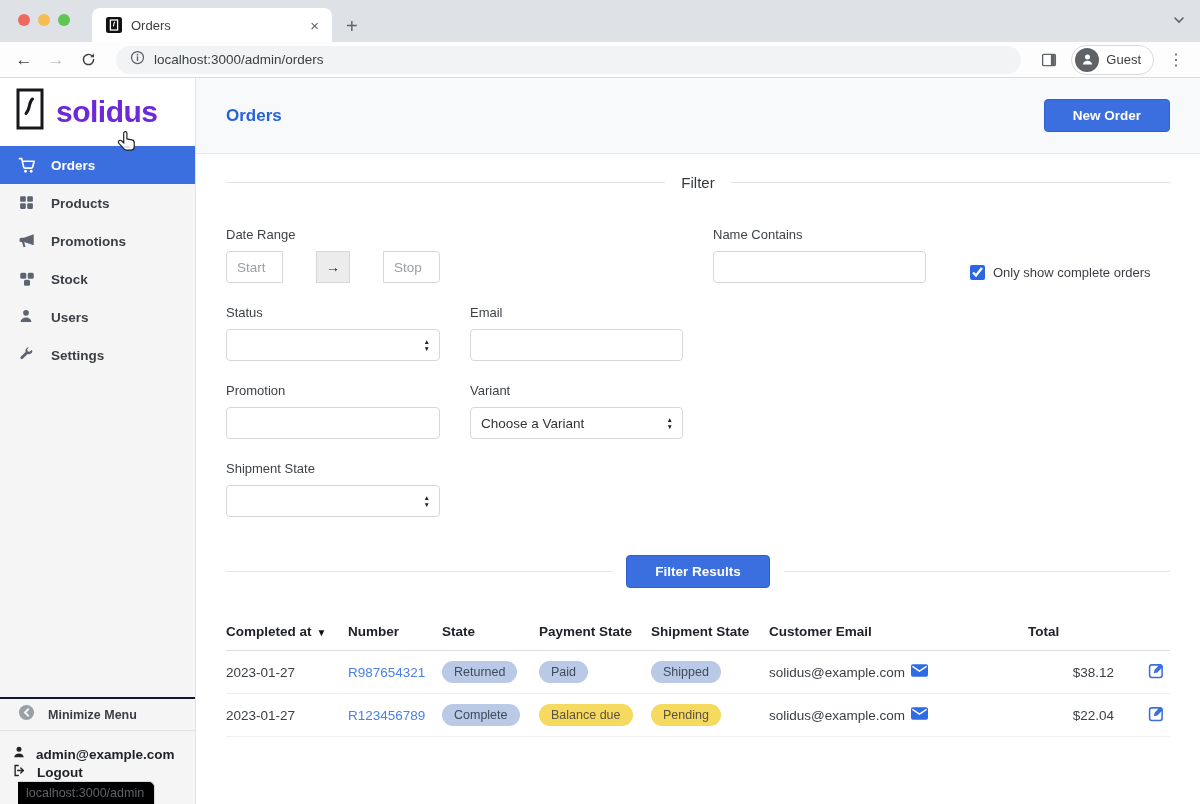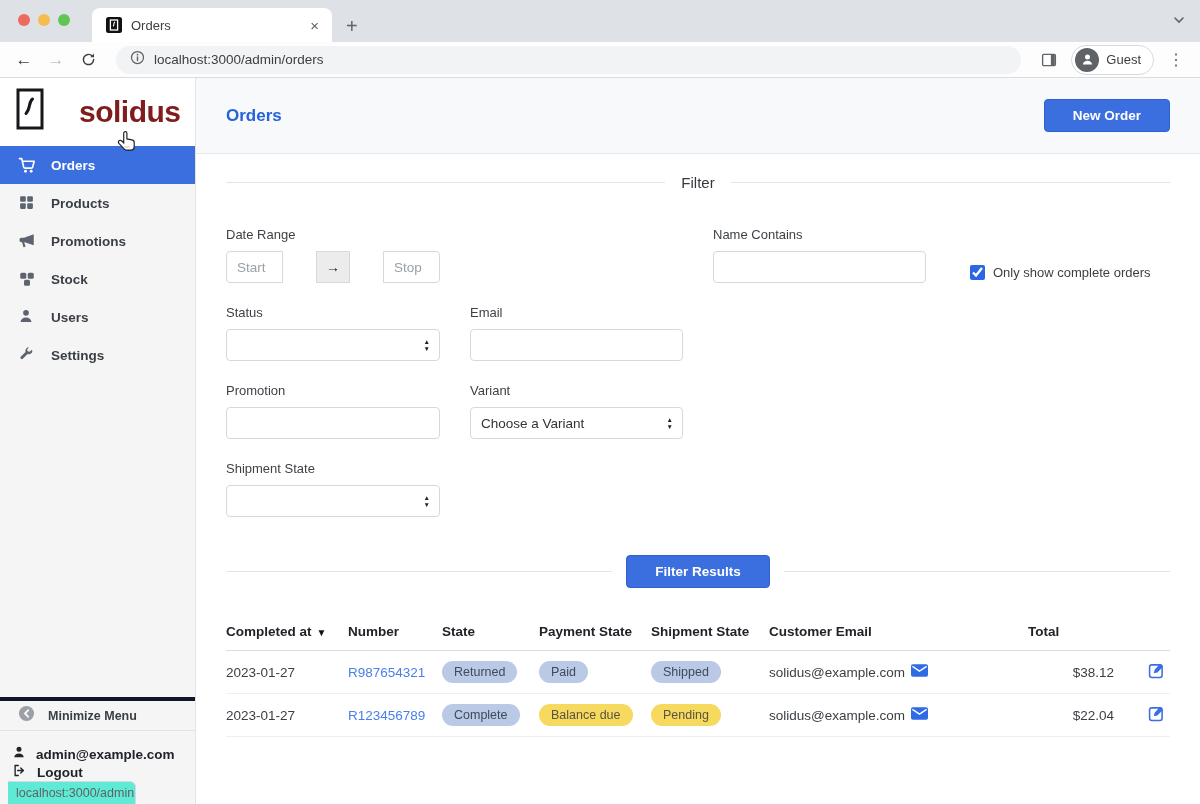--- a/index.html
+++ b/index.html
@@ -40,37 +40,37 @@
                    display:flex; align-items:center; justify-content:center; }
   .profile-name { font-size:13px; color:#3c4043; }
   .dots { font-size:16px; color:#5f6368; padding:0 6px; letter-spacing:0; }
 
   
   .app { display:flex; height:726px; }
 
   .sidebar { width:196px; flex:none; background:#f5f5f6; border-right:1px solid #e3e3e4;
              display:flex; flex-direction:column; position:relative; }
   .logo-block { height:68px; background:#fff; display:flex; align-items:center; padding-left:16px; gap:10px; }
-  .logo-text { font-size:30px; font-weight:bold; color:#7f1d1d; letter-spacing:-0.5px;margin-left:23px; }
+  .logo-text { font-size:30px; font-weight:bold; color:#6d28d9; letter-spacing:-0.5px; }
   .nav-item { height:38px; display:flex; align-items:center; gap:15px; padding-left:18px;
               color:#3a3f45; cursor:pointer; }
   .nav-item .nav-icon { width:18px; height:18px; color:#5d6470; display:flex; }
   .nav-item .nav-label { font-size:13.5px; font-weight:bold; }
   .nav-item.active { background:var(--accent); color:#fff; }
   .nav-item.active .nav-icon { color:#fff; }
   .sidebar-spacer { flex:1; }
-  .minimize-row { border-top:4px solid #0f172a; border-bottom:1px solid #e2e2e3;
+  .minimize-row { border-top:2px solid #0f172a; border-bottom:1px solid #e2e2e3;
                   height:34px; display:flex; align-items:center; gap:13px; padding-left:18px; }
   .minimize-label { font-size:12.5px; font-weight:bold; color:#3a3f45; }
   .account-block { padding:14px 0 22px 12px; display:flex; flex-direction:column; gap:0; }
   .account-row { display:flex; align-items:center; gap:10px; color:#202328; }
   .account-row .txt { font-size:13.5px; font-weight:bold; }
 
-  .status-tooltip { position:absolute; left:8px; bottom:0; background:#5eead4; color:#5f6368;
-                    font-size:12.5px; padding:4px 1px 4px 8px; border-top-right-radius:6px;
+  .status-tooltip { position:absolute; left:18px; bottom:0; background:#000000; color:#5f6368;
+                    font-size:12.5px; padding:4px 10px 4px 8px; border-top-right-radius:6px;
                     border:1px solid #d7d9dc; border-left:none; border-bottom:none; z-index:50; }
 
   
   .main { flex:1; display:flex; flex-direction:column; background:#fff; min-width:0; }
   .main-header { height:76px; background:#f8f9fa; border-bottom:1px solid #e6e7e9;
                  display:flex; align-items:center; justify-content:space-between; padding:0 30px; }
   .page-title { color:var(--title-blue); font-size:17px; font-weight:bold; }
   .btn-primary { background:var(--accent); color:#fff; border:1px solid #2f61cc; border-radius:4px;
                  font-size:13.5px; font-weight:bold; padding:8px 28px; cursor:pointer;
                  font-family:"Liberation Sans",sans-serif; }

